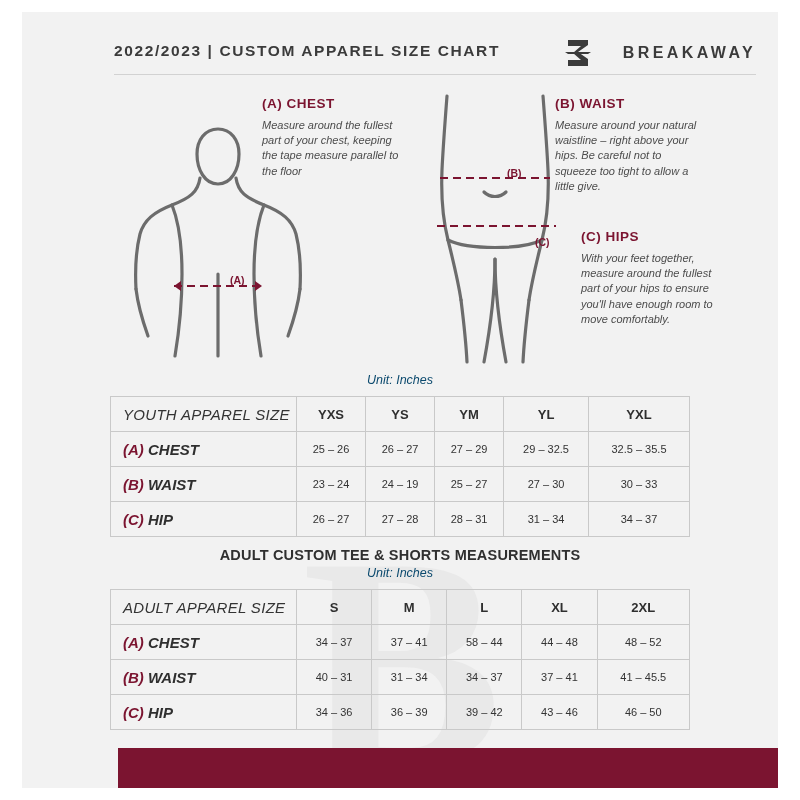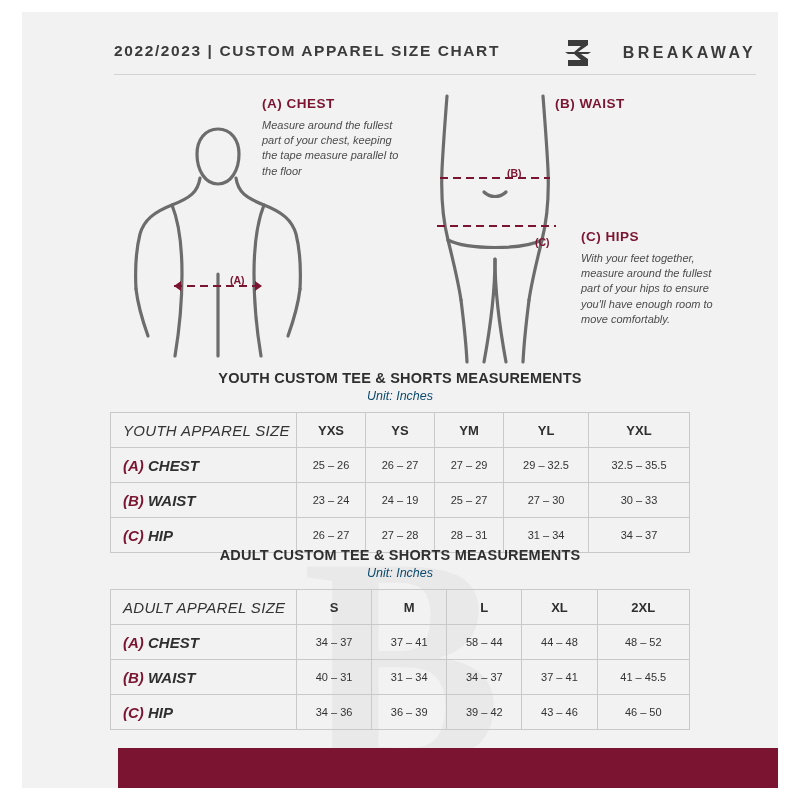--- a/index.html
+++ b/index.html
@@ -243,29 +243,29 @@
       <div class="lbl" style="left:208px; top:200px;">(A)</div>
       <div class="lbl" style="left:485px; top:93px;">(B)</div>
       <div class="lbl" style="left:513px; top:162px;">(C)</div>
 
       <div class="note note-chest">
         <div class="note-title">(A) CHEST</div>
         <div class="note-body">Measure around the fullest part of your chest, keeping the tape measure parallel to the floor</div>
       </div>
       <div class="note note-waist">
         <div class="note-title">(B) WAIST</div>
+        <div class="note-body">Measure around your natural waistline – right above your hips. Be careful not to squeeze too tight to allow a little give.</div>
       </div>
       <div class="note note-hips">
         <div class="note-title">(C) HIPS</div>
         <div class="note-body">With your feet together, measure around the fullest part of your hips to ensure you'll have enough room to move comfortably.</div>
       </div>
     </div>
 
     <div class="tbl-section" id="sec-youth" style="top:358px;">
-      <div class="tbl-title">YOUTH CUSTOM TEE &amp; SHORTS MEASUREMENTS</div>
       <div class="tbl-unit">Unit: Inches</div>
       <table>
         <thead>
           <tr>
             <th class="row-head apparel">YOUTH APPAREL SIZE</th>
             <th class="size-head">YXS</th>
             <th class="size-head">YS</th>
             <th class="size-head">YM</th>
             <th class="size-head">YL</th>
             <th class="size-head">YXL</th>

